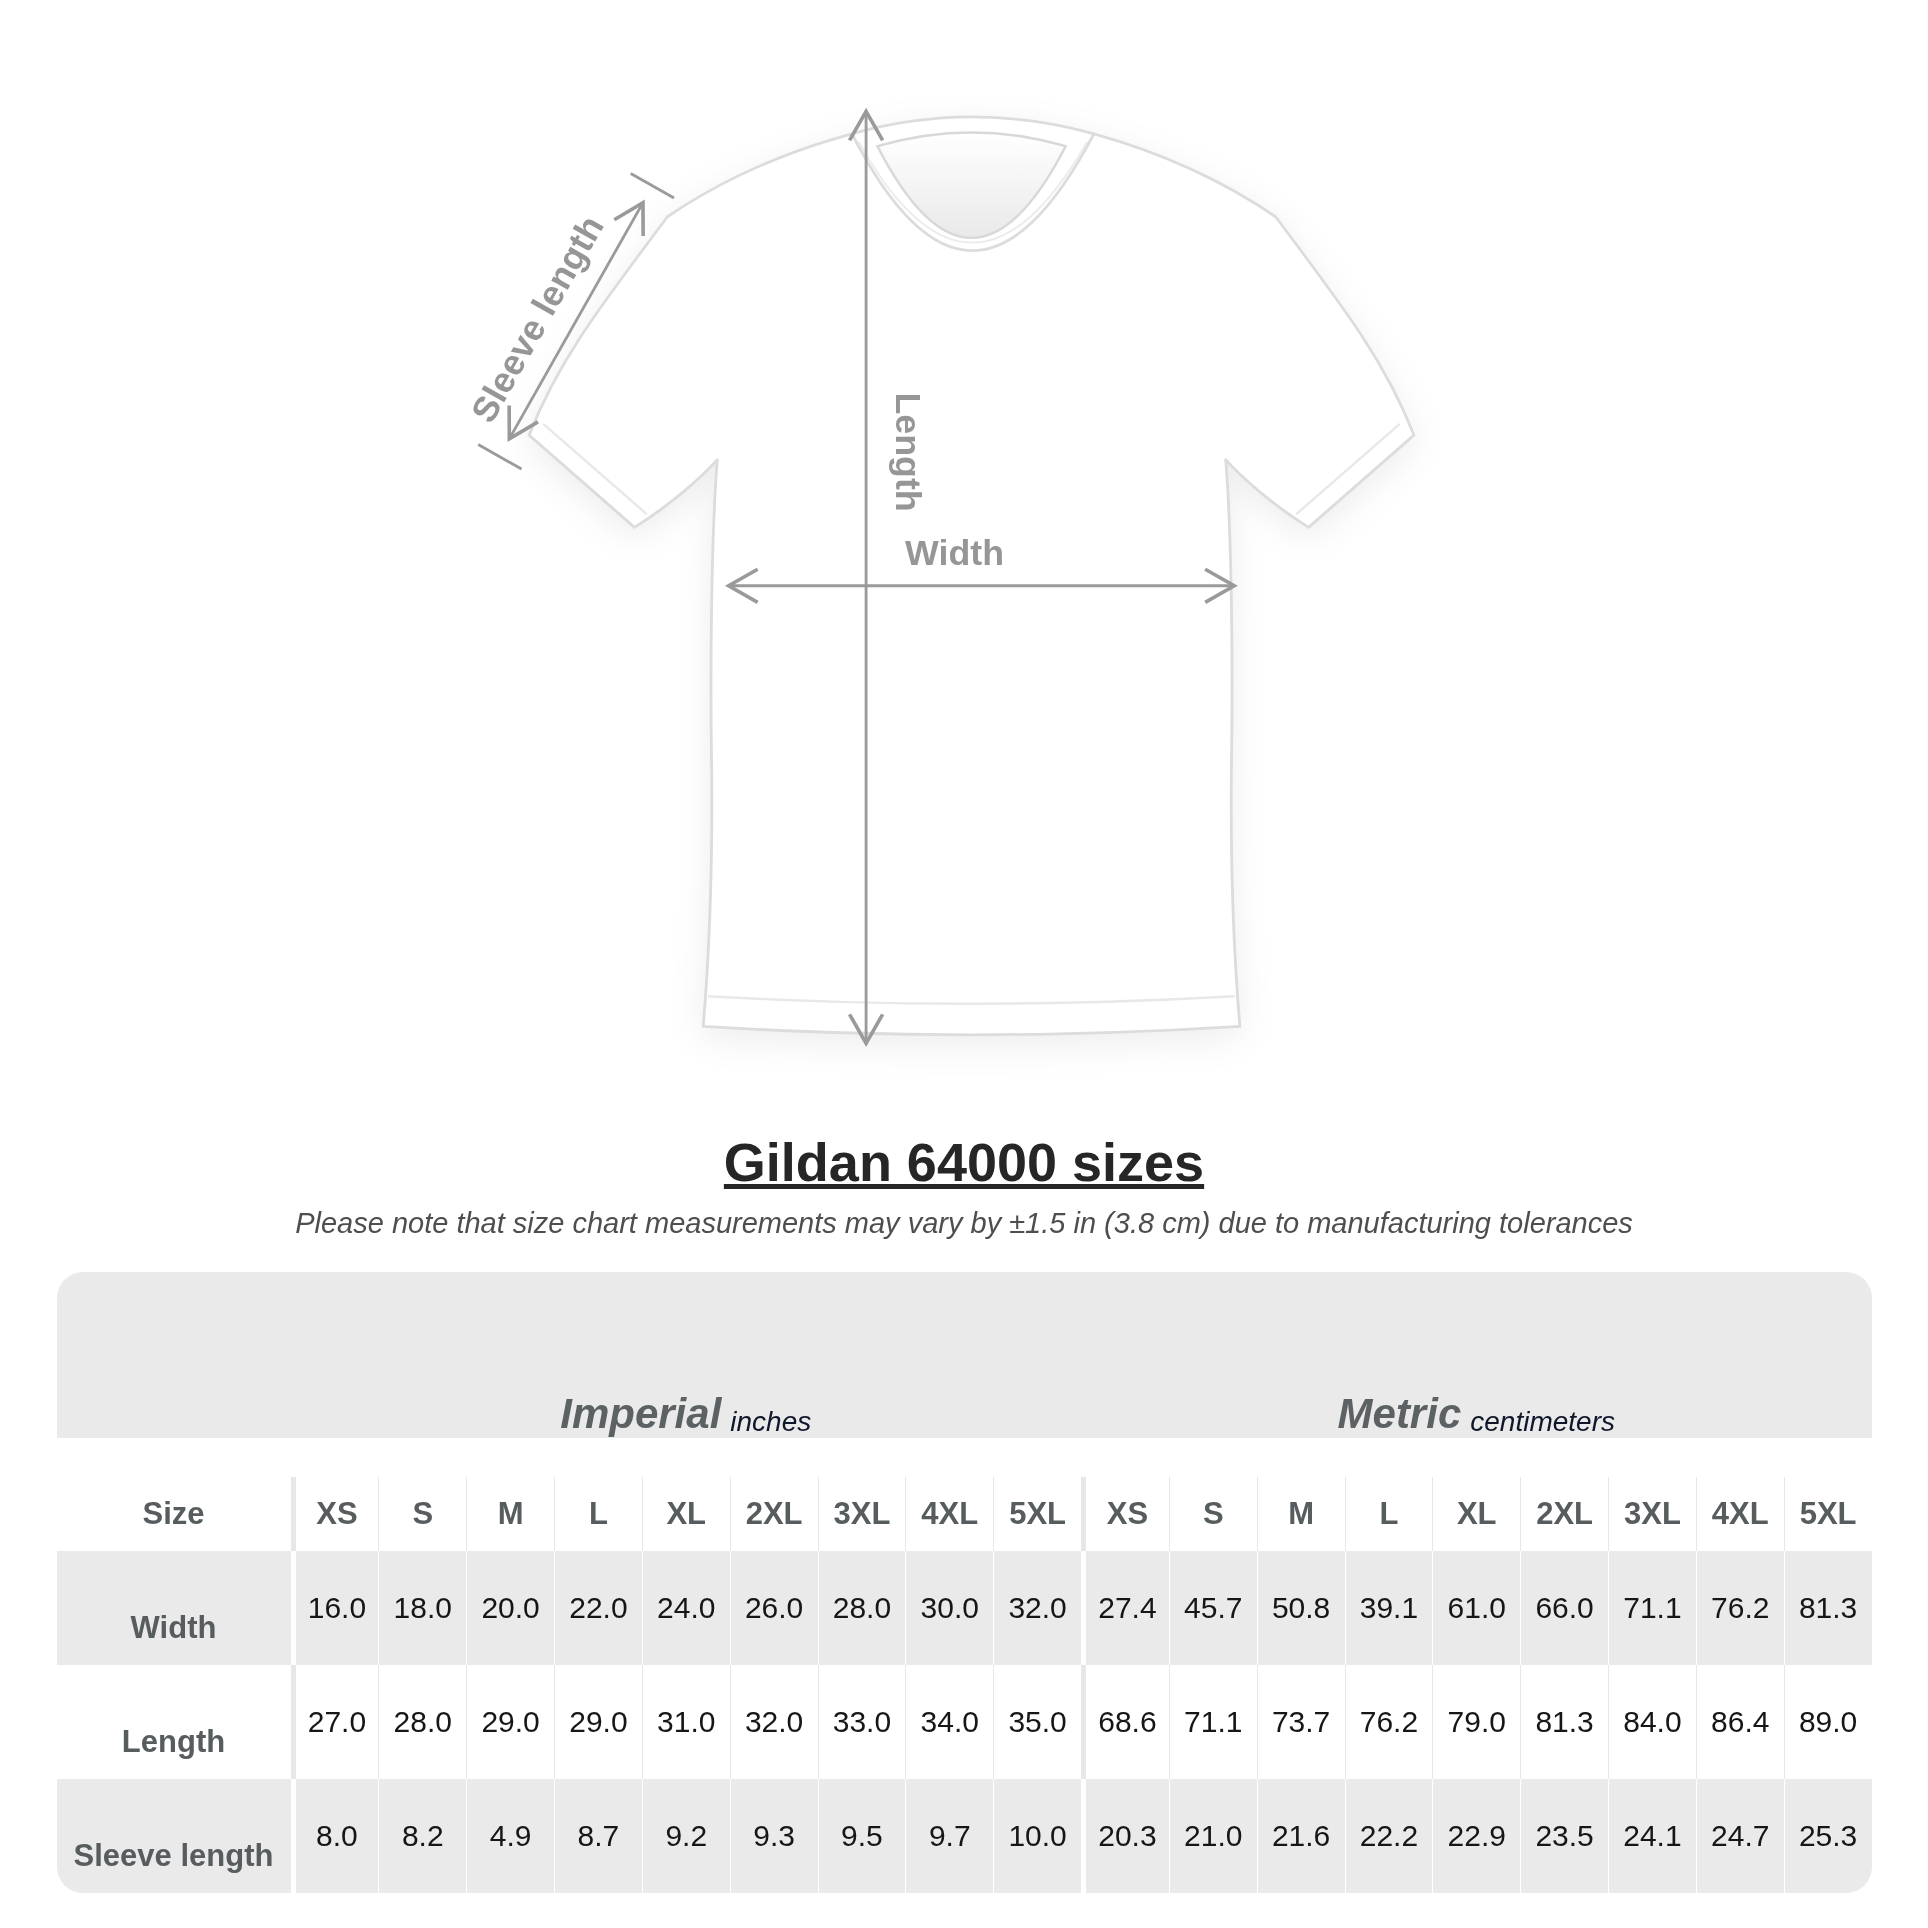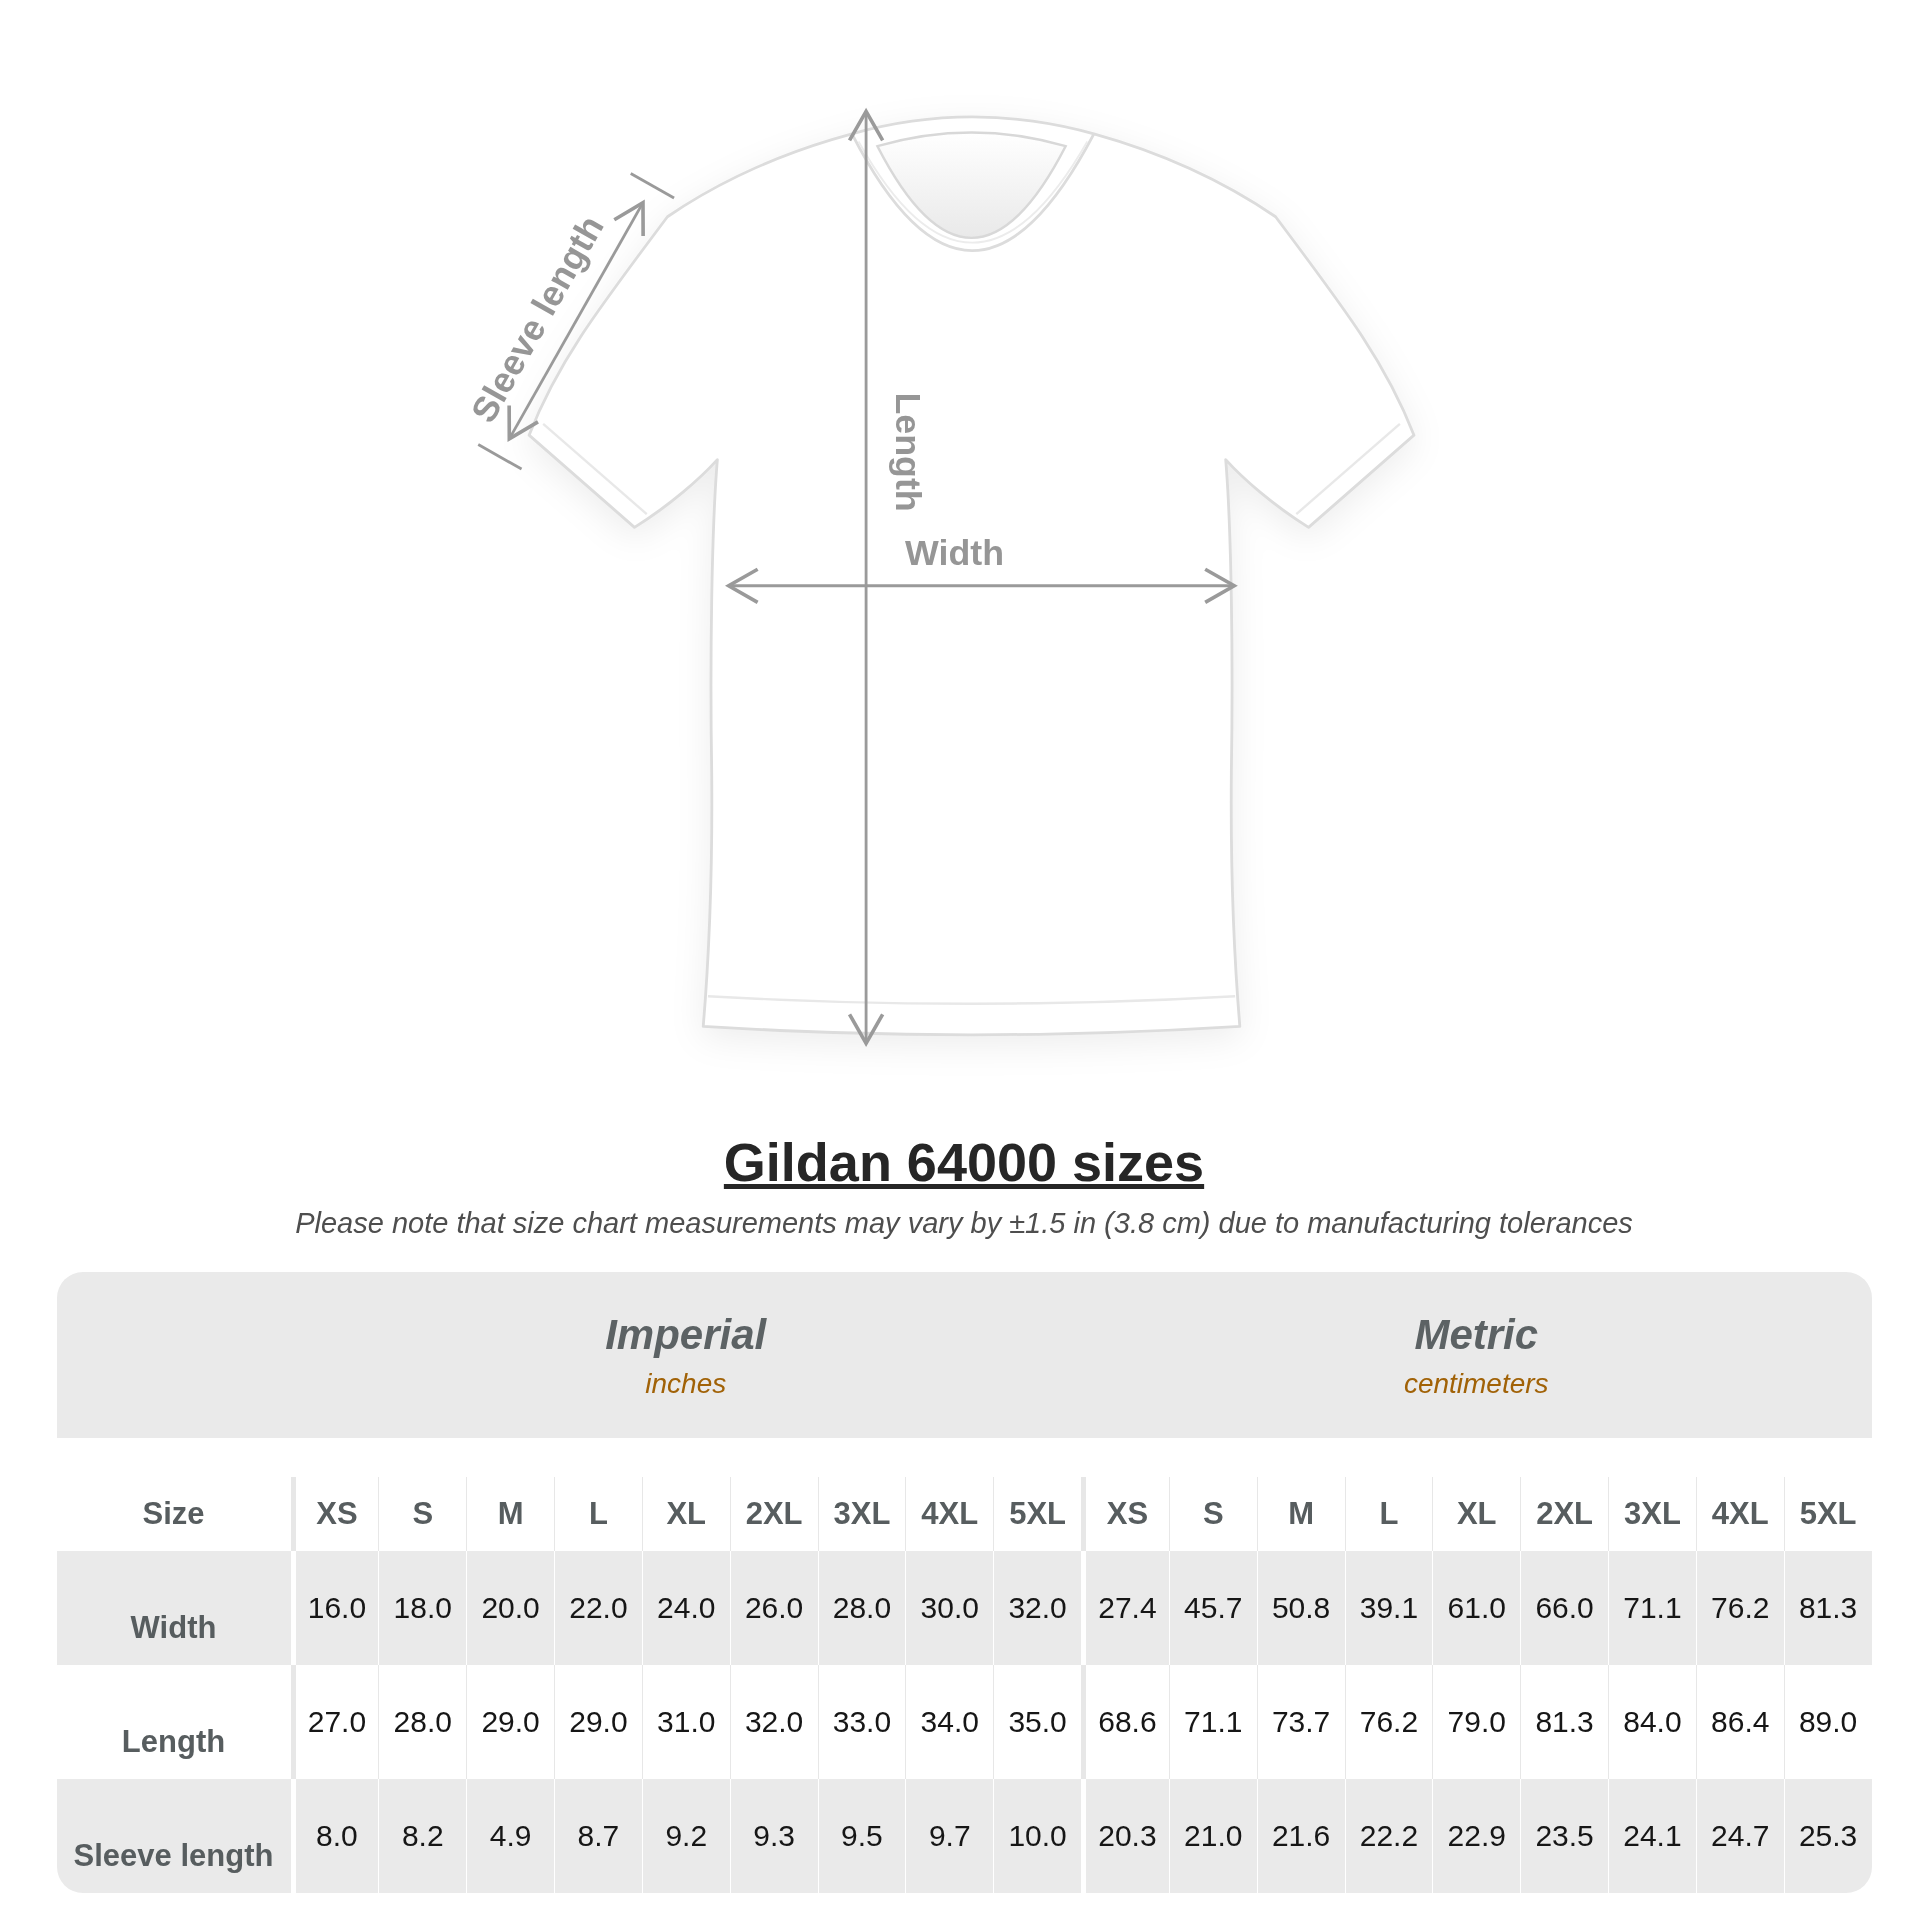--- a/index.html
+++ b/index.html
@@ -32,23 +32,23 @@
 
   .cell{display:flex;align-items:center;justify-content:center;min-width:0;}
   .lbl{font-weight:bold;font-size:31px;color:#575d5f;margin-top:39px;}
   .val{font-size:30px;color:#161616;}
 
   .r-white .sep{border-left:1.9px solid #e7e7e7;}
   .r-white .sep-strong{border-left:5.6px solid #e7e7e7;}
   .r-gray .sep{border-left:1.9px solid #ffffff;}
   .r-gray .sep-strong{border-left:5.6px solid #ffffff;}
 
-  .unit-head{display:flex;flex-direction:column;align-items:center;justify-content:center;gap:9px;}
+  .unit-head{display:flex;flex-direction:row;align-items:flex-end;justify-content:center;gap:9px;}
   .unit-label{font-size:42px;font-weight:bold;font-style:italic;color:#5c6264;}
-  .unit-sub{font-size:28px;font-style:italic;color:#a16207;}
+  .unit-sub{font-size:28px;font-style:italic;color:#0f172a;}
 </style>
 </head>
 <body>
 
 <svg class="diagram" viewBox="0 0 2048 1185" xmlns="http://www.w3.org/2000/svg">
   <defs>
     <marker id="ah" viewBox="0 0 40 40" markerWidth="44" markerHeight="44" refX="36" refY="20" orient="auto-start-reverse" markerUnits="userSpaceOnUse">
       <path d="M8,4 L36,20 L8,36" fill="none" stroke="#9a9a9a" stroke-width="3.5"></path>
     </marker>
     <linearGradient id="neckShade" x1="0" y1="0" x2="0" y2="1">

